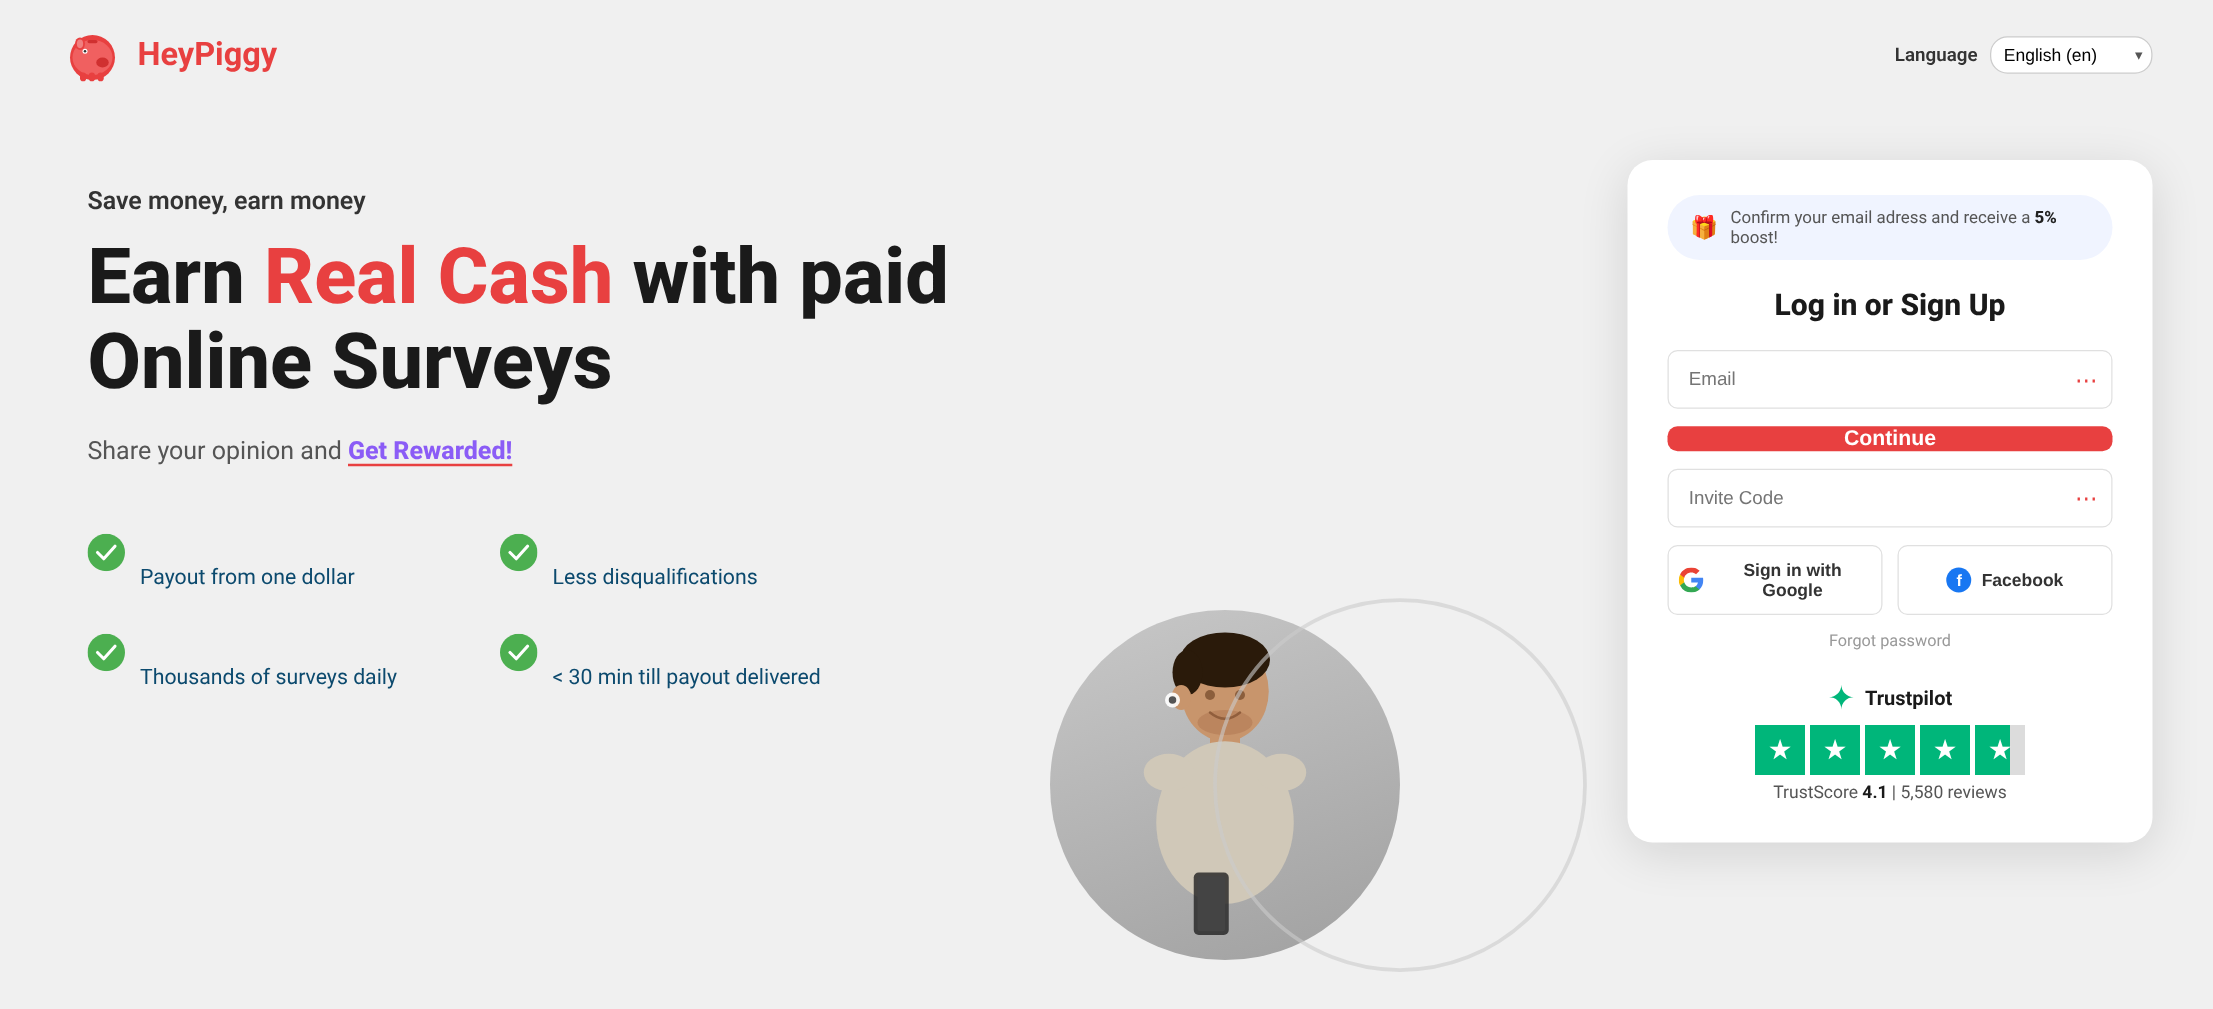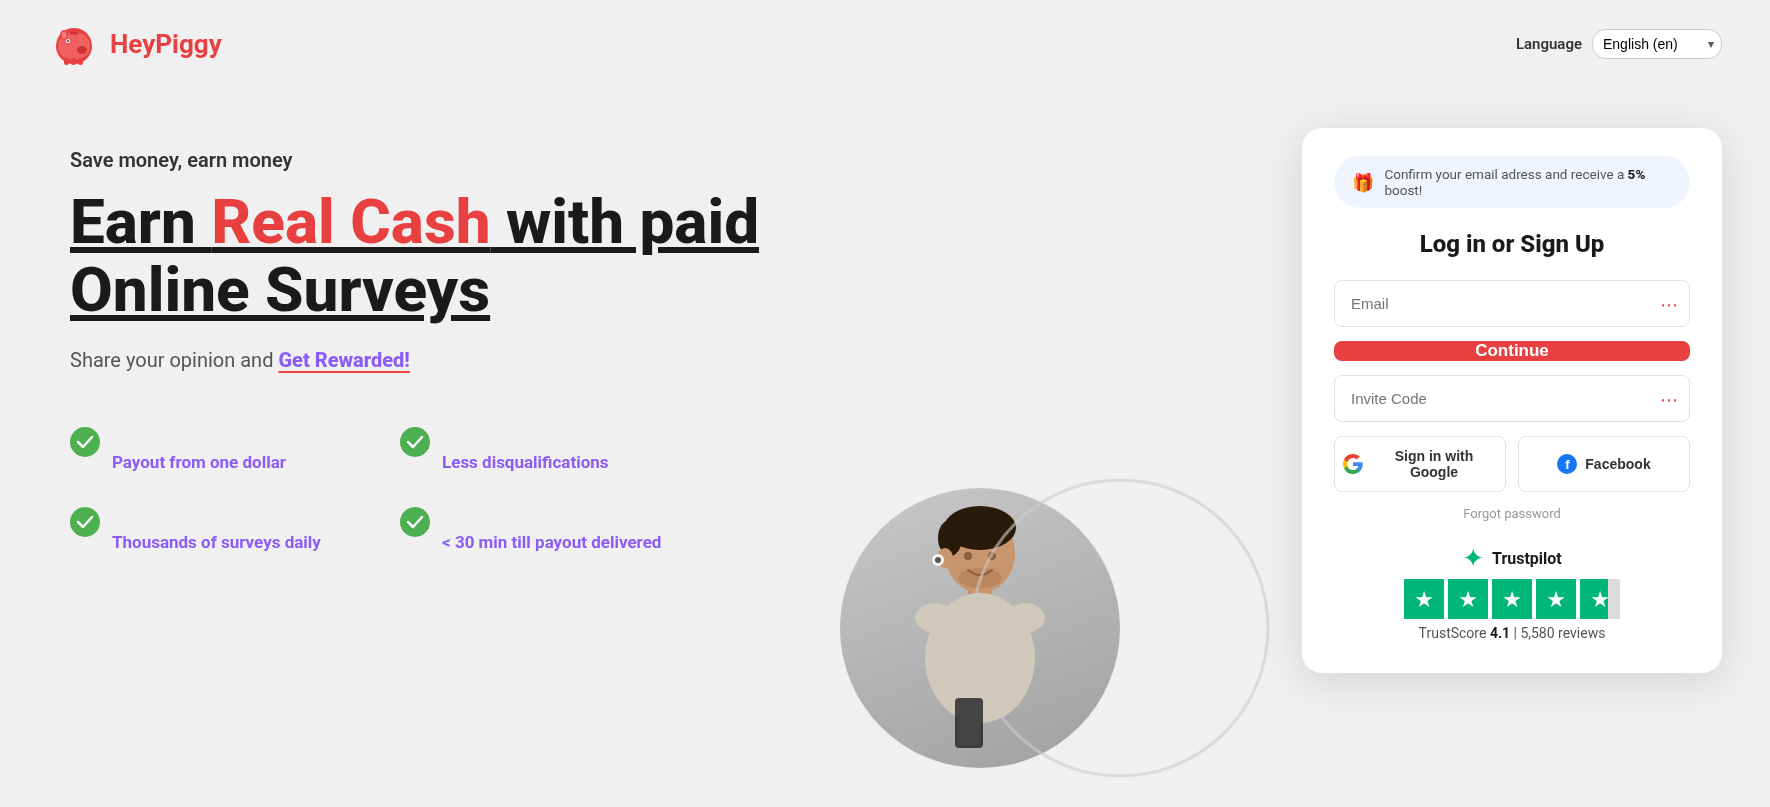--- a/index.html
+++ b/index.html
@@ -87,21 +87,20 @@
       color: #333;
       font-weight: 600;
       margin-bottom: 16px;
     }
     .headline {
       font-size: 62px;
       font-weight: 800;
       color: #1a1a1a;
       line-height: 1.1;
       margin-bottom: 24px;
-      text-decoration: underline;
     }
     .headline-red {
       color: #e84040;
     }
     .tagline {
       font-size: 20px;
       color: #555;
       margin-bottom: 40px;
     }
     .tagline-bold {
@@ -124,22 +123,22 @@
       align-items: center;
       gap: 12px;
     }
     .check-icon {
       width: 30px;
       height: 30px;
       flex-shrink: 0;
     }
     .feature-text {
       font-size: 17px;
-      color: #8b5cf6;
-      font-weight: 700;
+      color: #0c4a6e;
+      font-weight: 400;
       margin-top: 40px;
     }
 
     
     .person-area {
       position: absolute;
       right: 560px;
       bottom: 0;
       width: 320px;
       height: 460px;

